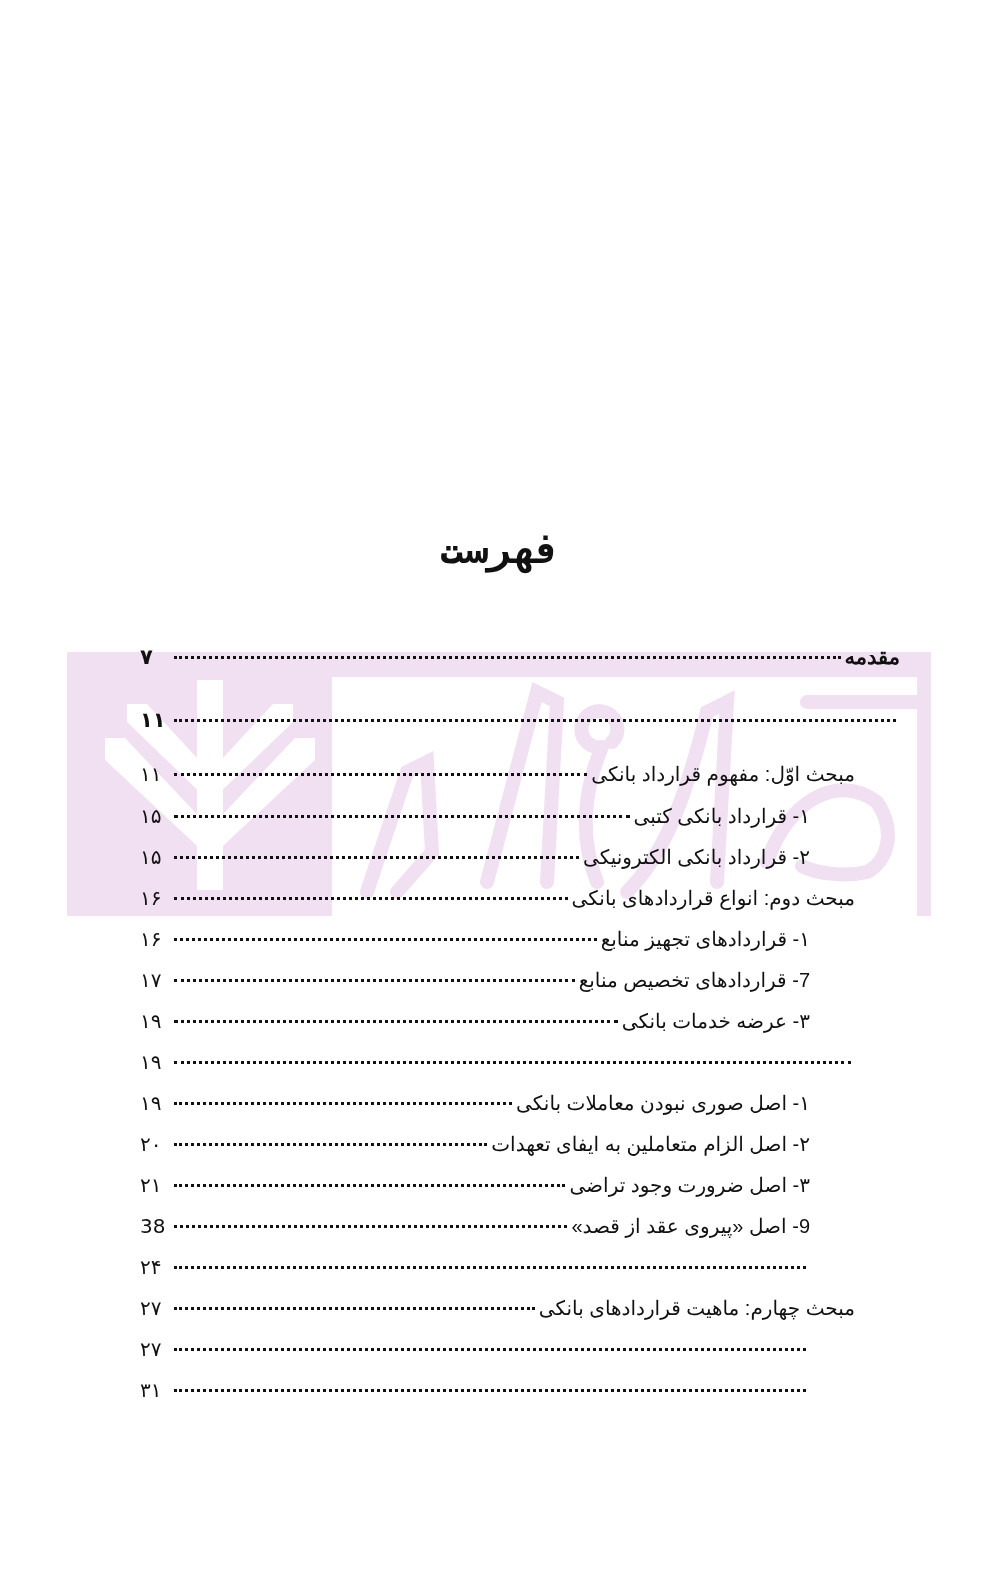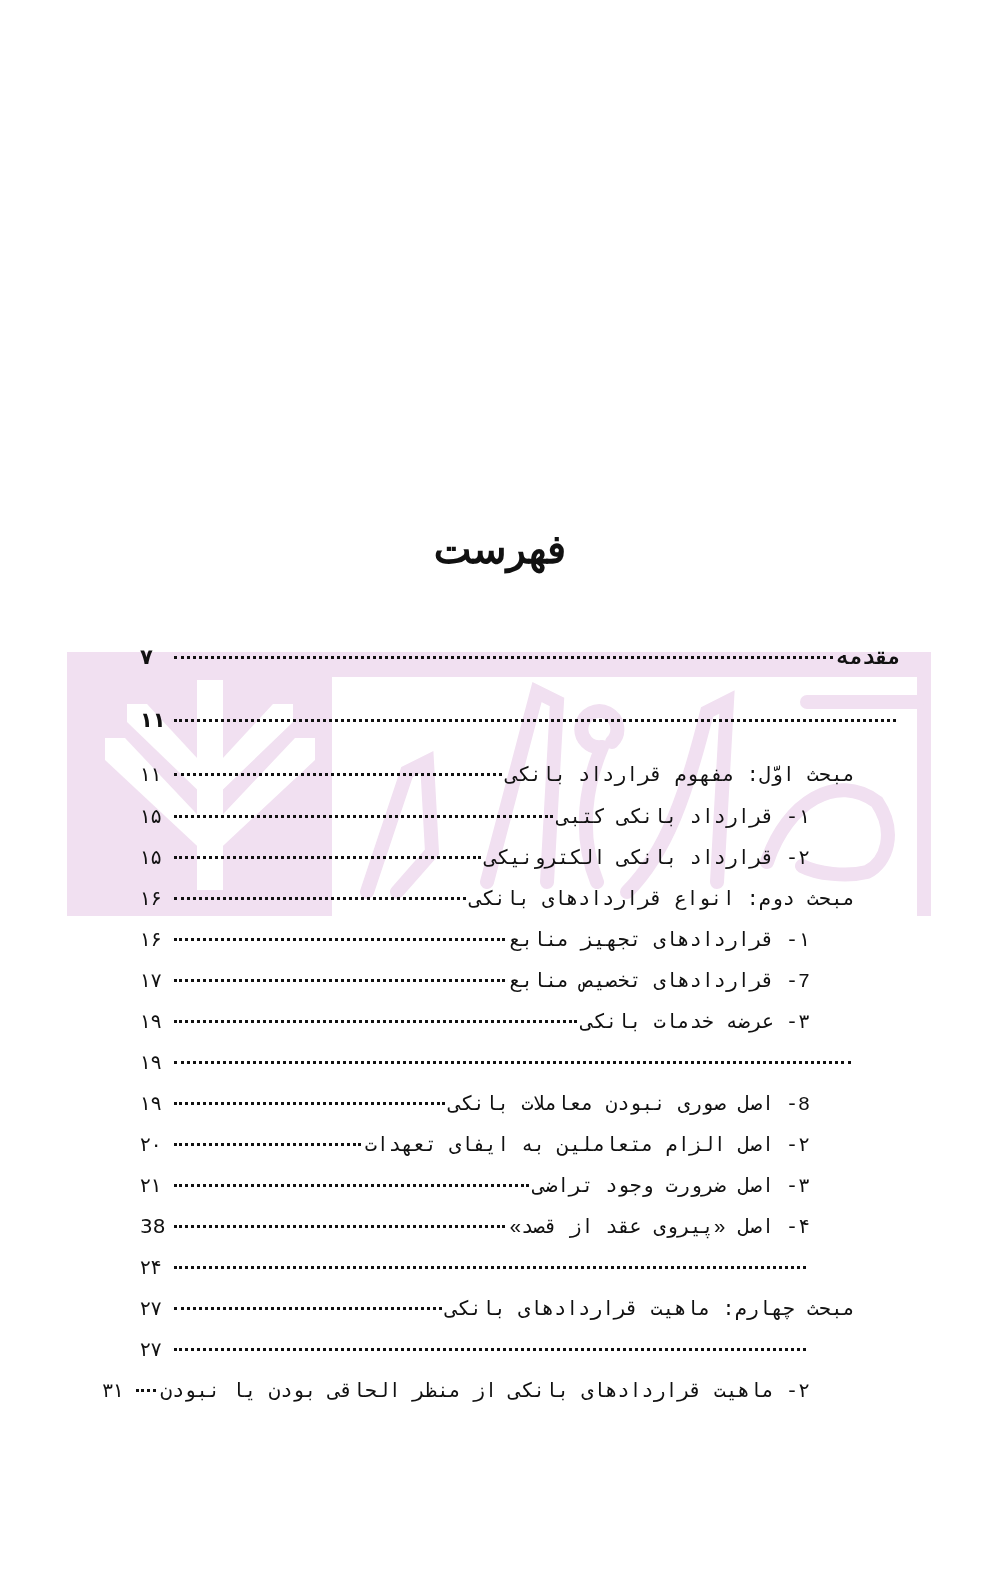--- a/index.html
+++ b/index.html
@@ -7,29 +7,29 @@
       width: 1000px; height: 1575px; position: relative; overflow: hidden;
       font-family: "DejaVu Sans", sans-serif; color: #111;
     }
     .watermark {
       position: absolute; left: 67px; top: 652px; width: 864px; height: 264px;
       background: #f1e0f1; z-index: 0;
     }
     .watermark svg { position: absolute; left: 0; top: 0; }
     .page-title {
       position: absolute; left: 0; right: 0; top: 526px; text-align: center;
-      font-family: Liberation Sans, sans-serif; font-weight: bold; font-size: 40px;
+      font-family: Liberation Mono, monospace; font-weight: bold; font-size: 40px;
       direction: rtl; z-index: 2;
     }
     .toc { position: absolute; left: 0; top: 0; width: 1000px; z-index: 2; }
     .toc-row {
       position: absolute; direction: rtl; display: flex; align-items: baseline;
       height: 40px; white-space: nowrap;
     }
-    .toc-title { font-family: Liberation Mono, monospace; font-size: 20px; }
+    .toc-title { font-family: Liberation Sans, sans-serif; font-size: 20px; }
     .toc-row.bold .toc-title, .toc-row.bold .toc-page { font-weight: bold; font-size: 21px; }
     .toc-dots {
       flex: 1; margin: 0 4px; border-bottom: 3px dotted #111;
       transform: translateY(-5px); min-width: 20px;
     }
     .toc-page { font-size: 20px; min-width: 30px; text-align: left; }
   </style>
 </head>
 <body>
 
@@ -101,50 +101,49 @@
   <div class="toc-row" style="right:190px; left:140px; top:1009px;">
     <span class="toc-title">۳- عرضه خدمات بانکی</span>
     <span class="toc-dots"></span>
     <span class="toc-page">۱۹</span>
   </div>
   <div class="toc-row" style="right:145px; left:140px; top:1050px;">
     <span class="toc-dots"></span>
     <span class="toc-page">۱۹</span>
   </div>
   <div class="toc-row" style="right:190px; left:140px; top:1091px;">
-    <span class="toc-title">8- اصل صوری نبودن معاملات بانکی</span>
+    <span class="toc-title">۱- اصل صوری نبودن معاملات بانکی</span>
     <span class="toc-dots"></span>
     <span class="toc-page">۱۹</span>
   </div>
   <div class="toc-row" style="right:190px; left:140px; top:1132px;">
     <span class="toc-title">۲- اصل الزام متعاملین به ایفای تعهدات</span>
     <span class="toc-dots"></span>
     <span class="toc-page">۲۰</span>
   </div>
   <div class="toc-row" style="right:190px; left:140px; top:1173px;">
     <span class="toc-title">۳- اصل ضرورت وجود تراضی</span>
     <span class="toc-dots"></span>
     <span class="toc-page">۲۱</span>
   </div>
   <div class="toc-row" style="right:190px; left:140px; top:1214px;">
-    <span class="toc-title">۴- اصل «پیروی عقد از قصد»</span>
+    <span class="toc-title">9- اصل «پیروی عقد از قصد»</span>
     <span class="toc-dots"></span>
     <span class="toc-page">38</span>
   </div>
   <div class="toc-row" style="right:190px; left:140px; top:1255px;">
     <span class="toc-dots"></span>
     <span class="toc-page">۲۴</span>
   </div>
   <div class="toc-row" style="right:145px; left:140px; top:1296px;">
     <span class="toc-title">مبحث چهارم: ماهیت قراردادهای بانکی</span>
     <span class="toc-dots"></span>
     <span class="toc-page">۲۷</span>
   </div>
   <div class="toc-row" style="right:190px; left:140px; top:1337px;">
     <span class="toc-dots"></span>
     <span class="toc-page">۲۷</span>
   </div>
   <div class="toc-row" style="right:190px; left:140px; top:1378px;">
-    <span class="toc-title">۲- ماهیت قراردادهای بانکی از منظر الحاقی بودن یا نبودن</span>
     <span class="toc-dots"></span>
     <span class="toc-page">۳۱</span>
   </div>
 </div>
 
 </body></html>

